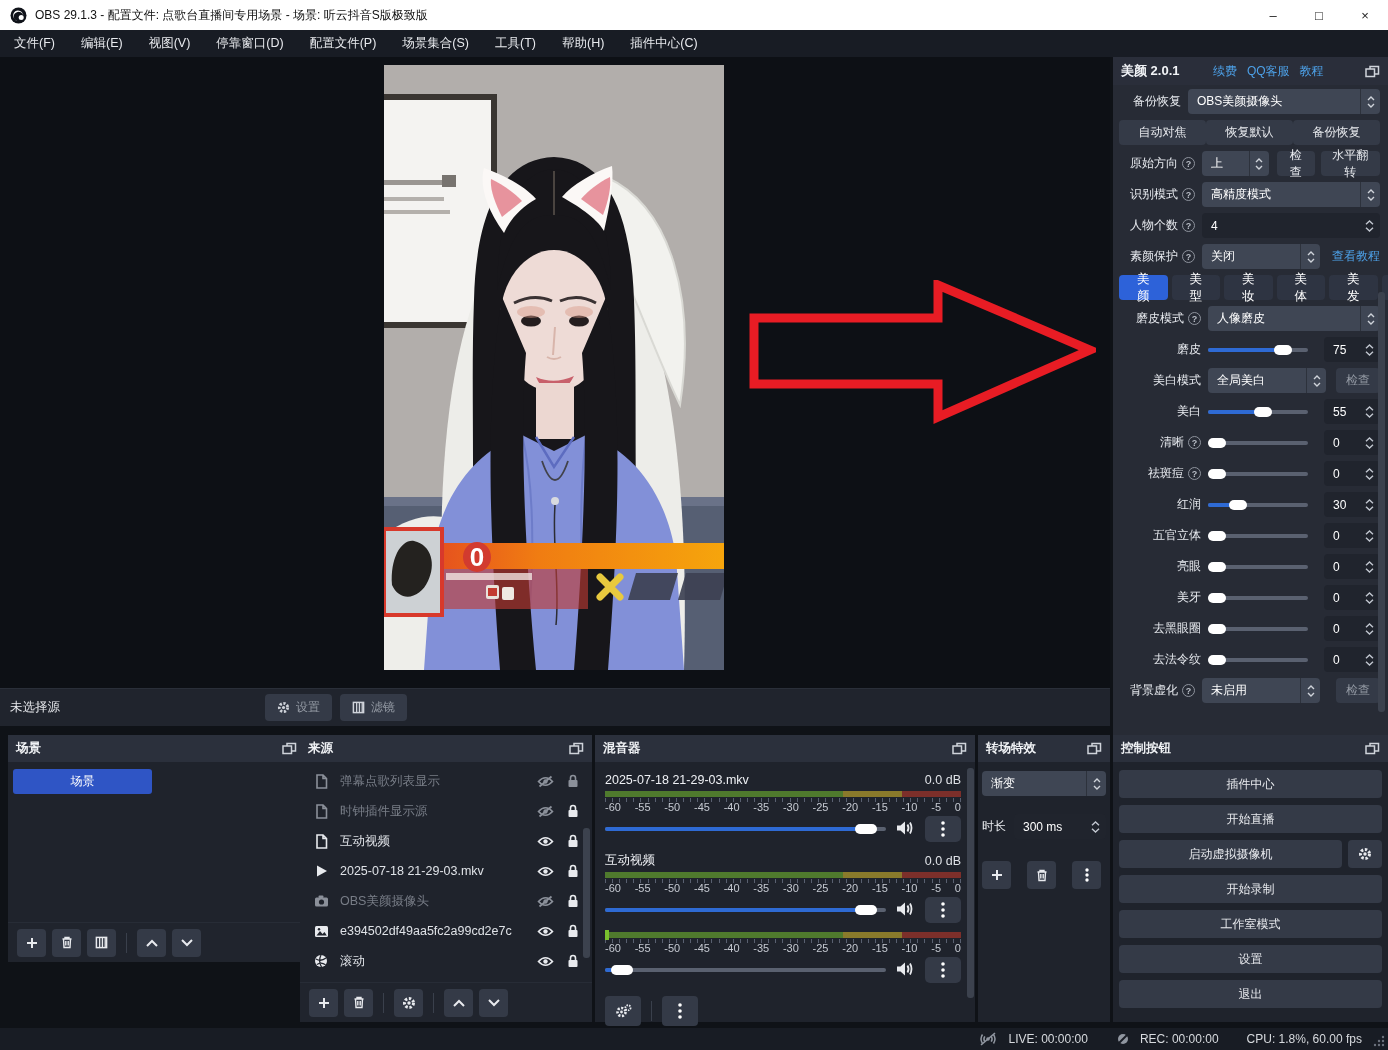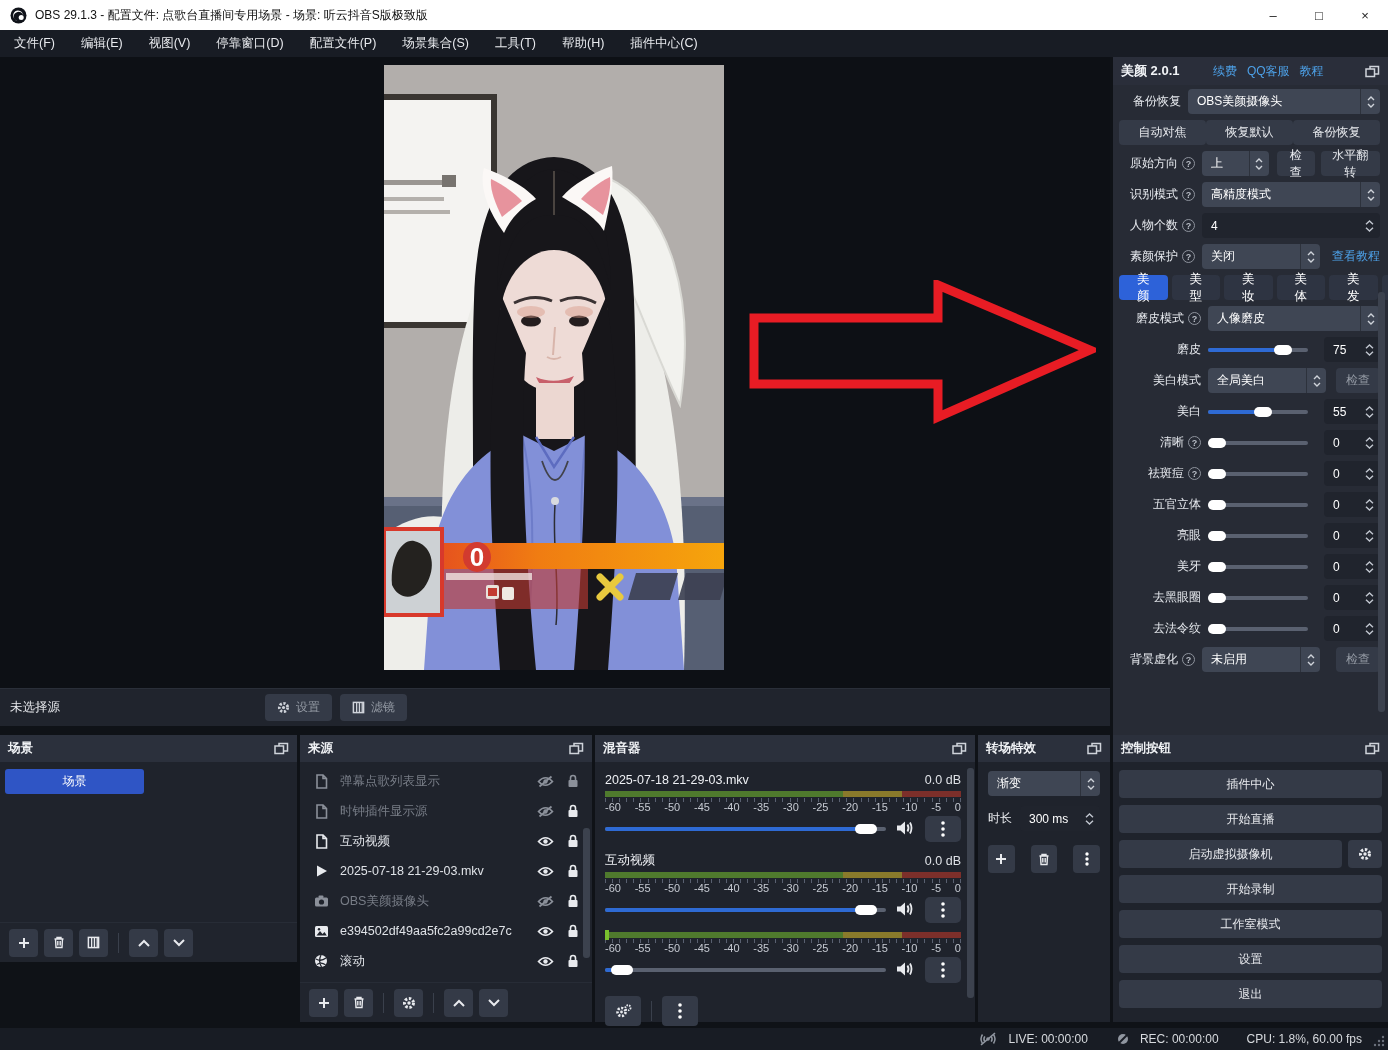--- a/index.html
+++ b/index.html
@@ -67,21 +67,21 @@
   .mx-foot { display:flex; align-items:center; gap:6px; padding:4px 10px 0 10px; height:40px; }
 
   
   .slider { position:relative; height:14px; flex:1; }
   .slider-track { position:absolute; left:0; right:0; top:5px; height:4px; background:#5a6170; border-radius:2px; }
   .slider-fill { position:absolute; left:0; top:5px; height:4px; background:#2e6ad4; border-radius:2px; }
   .slider-handle { position:absolute; top:2px; width:18px; height:10px; background:#fff; border-radius:5px; }
   .slider-handle.lg { width:22px; top:2px; height:10px; }
 
   
-  .tr-content { padding:9px 10px; display:flex; flex-direction:column; gap:10px;justify-content:center; }
+  .tr-content { padding:9px 4px; display:flex; flex-direction:column; gap:18px;justify-content:center; }
   .tr-row { display:flex; align-items:center; gap:8px; }
   .tr-btns { display:flex; gap:16px; margin-top:4px; }
 
   
   .ctl-content { padding:8px 6px; display:flex; flex-direction:column; gap:7px; }
   .ctl-btn { height:28px; flex:none; width:100%; }
   .ctl-row { display:flex; gap:6px; }
   .ctl-row .ctl-btn { flex:1; }
   .sqbtn { width:34px; height:28px; flex:none; padding:0; }
 
@@ -241,21 +241,21 @@
     </button>
     <button class="btn gray">
       <svg width="13" height="13" viewBox="0 0 14 14">
           <rect x="1.5" y="1.5" width="11" height="11" fill="none" stroke="#cfd3da" stroke-width="1.6"></rect>
           <path d="M5 2 V12 M8 2 V12 M11 2 V12" stroke="#cfd3da" stroke-width="1.4"></path>
         </svg>
       <span>滤镜</span>
     </button>
   </div>
 
-  <div class="panel" style="left:0; top:735px; width:297px; height:227px;">
+  <div class="panel" style="left:8px; top:735px; width:297px; height:227px;">
     <div class="panel-header">
       <span>场景</span>
       <span class="popout">
           <svg width="15" height="13" viewBox="0 0 15 13">
             <rect x="1" y="4" width="8.5" height="7.5" fill="none" stroke="#cfd3da" stroke-width="1.5"></rect>
             <path d="M5 4 V1.5 H13.5 V9 H10" fill="none" stroke="#cfd3da" stroke-width="1.5"></path>
           </svg>
         </span>
     </div>
     <div class="scene-item">场景</div>
@@ -980,20 +980,41 @@
               <svg width="9" height="5" viewBox="0 0 9 5">
                 <path d="M1 4.2 L4.5 1 L8 4.2" fill="none" stroke="#c2c7d0" stroke-width="1.4"></path>
               </svg>
               <svg width="9" height="5" viewBox="0 0 9 5">
                 <path d="M1 0.8 L4.5 4 L8 0.8" fill="none" stroke="#c2c7d0" stroke-width="1.4"></path>
               </svg>
             </span>
           </div>
       </div>
 
+      <div class="b-row">
+        <span class="b-label">
+            <span>红润</span>
+          </span>
+        <div class="slider b-slider">
+            <div class="slider-track"></div>
+            <div class="slider-fill" style="width: 30%;"></div>
+            <div class="slider-handle" style="left: clamp(9px, 30%, 100% - 9px); transform: translateX(-50%);"></div>
+          </div>
+        <div class="spin">
+            <span class="spin-val">30</span>
+            <span class="chevs">
+              <svg width="9" height="5" viewBox="0 0 9 5">
+                <path d="M1 4.2 L4.5 1 L8 4.2" fill="none" stroke="#c2c7d0" stroke-width="1.4"></path>
+              </svg>
+              <svg width="9" height="5" viewBox="0 0 9 5">
+                <path d="M1 0.8 L4.5 4 L8 0.8" fill="none" stroke="#c2c7d0" stroke-width="1.4"></path>
+              </svg>
+            </span>
+          </div>
+      </div>
 
       <div class="b-row">
         <span class="b-label">
             <span>五官立体</span>
           </span>
         <div class="slider b-slider">
             <div class="slider-track"></div>
             <div class="slider-fill" style="width: 0%;"></div>
             <div class="slider-handle" style="left: clamp(9px, 0%, 100% - 9px); transform: translateX(-50%);"></div>
           </div>

